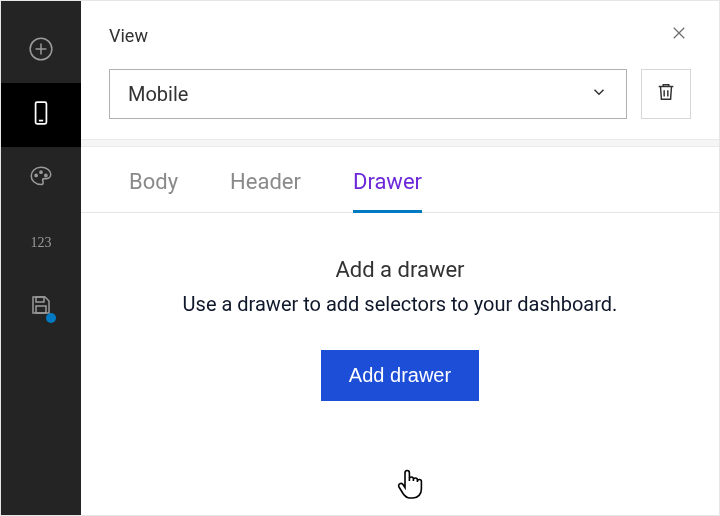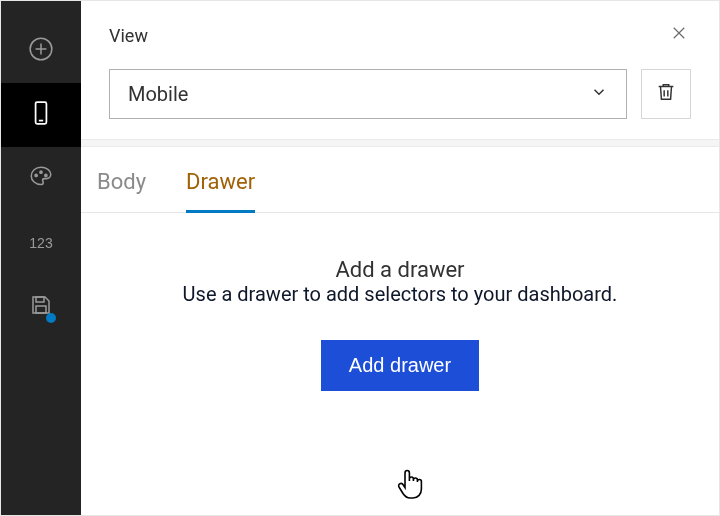--- a/index.html
+++ b/index.html
@@ -97,47 +97,48 @@
       background: #fff;
     }
     .divider {
       height: 8px;
       background: #f5f5f5;
       border-top: 1px solid #ebebeb;
       border-bottom: 1px solid #ebebeb;
     }
     .tabs {
       display: flex;
-      gap: 40px;
-      padding: 22px 36px 0 16px;
+      gap: 52px;
+      padding: 22px 36px 0 48px;
       border-bottom: 1px solid #e6e6e6;
     }
     .tab {
       font-size: 22px;
       color: #8a8a8a;
       padding-bottom: 16px;
       cursor: pointer;
       font-weight: 400;
     }
     .tab.active {
-      color: #a16207;
+      color: #6d28d9;
       border-bottom: 3px solid #007ac2;
       margin-bottom: -1px;
     }
     .content {
       flex: 1;
       display: flex;
       flex-direction: column;
       align-items: center;
       padding-top: 44px;
     }
     .content-title {
       font-size: 22px;
       color: #323232;
       font-weight: 400;
+      margin-bottom: 10px;
     }
     .content-desc {
       font-size: 20px;
       color: #0f172a;
       margin-bottom: 34px;
       text-align: center;
     }
     .primary-btn {
       background: #1d4ed8;
       color: #fff;
@@ -148,21 +149,21 @@
     }
     .cursor-hand {
       position: absolute;
       left: 396px;
       top: 468px;
       pointer-events: none;
     }
     .num-label {
       font-size: 14px;
       color: #9a9a9a;
-      font-family: Liberation Sans, sans-serif;
+      font-family: Liberation Serif, serif;
     }
     .save-badge {
       position: relative;
     }
     .save-badge::after {
       content: "";
       position: absolute;
       width: 10px;
       height: 10px;
       background: #007ac2;
@@ -255,20 +256,21 @@
             <line x1="14" y1="10" x2="14" y2="17"></line>
           </svg>
         </span>
       </div>
     </div>
 
     <div class="divider"></div>
 
     <div class="tabs">
       <div class="tab">Body</div>
+      <div class="tab">Header</div>
       <div class="tab active">Drawer</div>
     </div>
 
     <div class="content">
       <div class="content-title">Add a drawer</div>
       <div class="content-desc">Use a drawer to add selectors to your dashboard.</div>
       <button class="primary-btn">Add drawer</button>
     </div>
   </div>
 </div>

